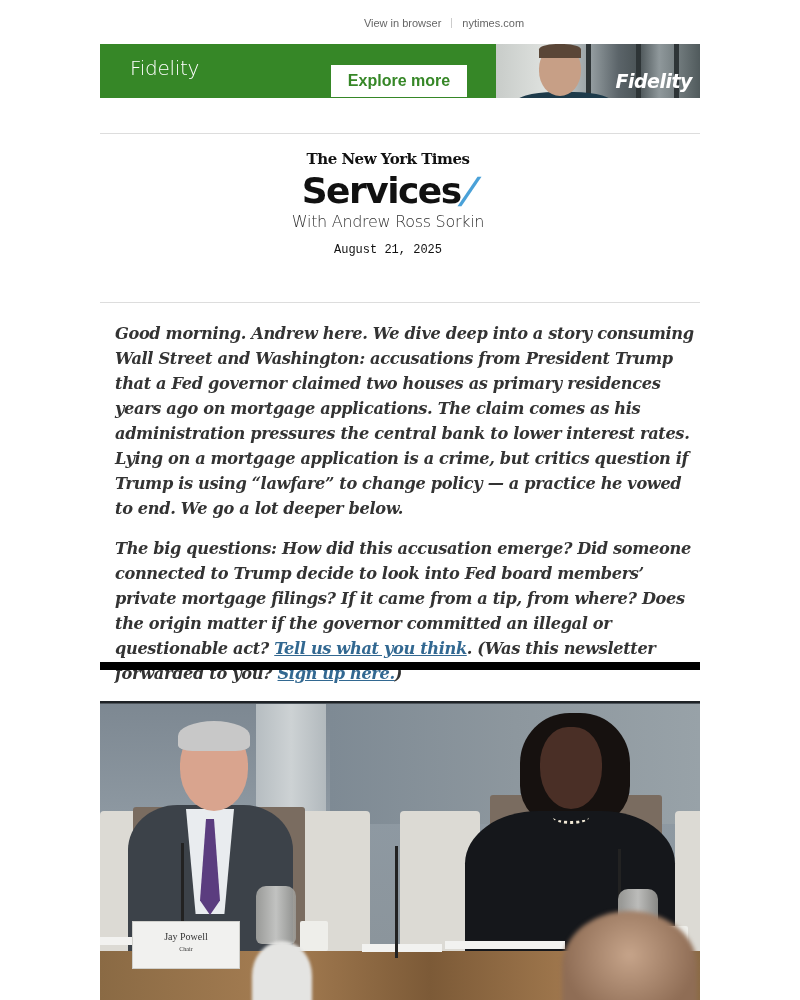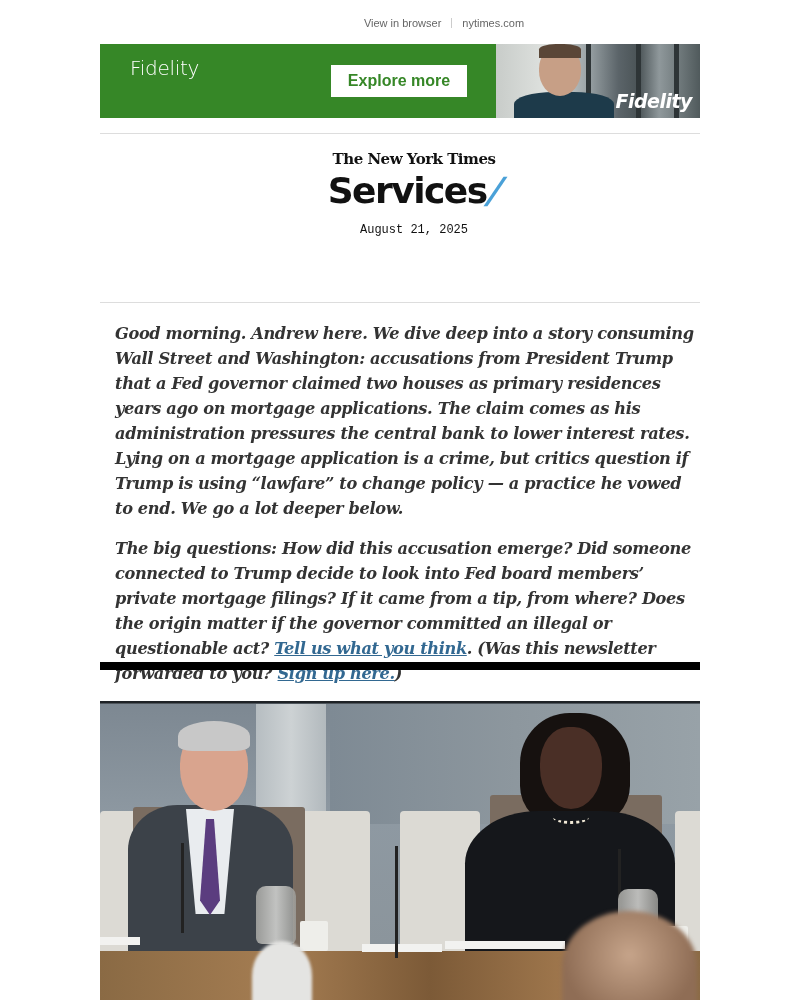--- a/index.html
+++ b/index.html
@@ -2,35 +2,35 @@
 <html><head>
 <meta charset="utf-8">
 <style>
   html, body { margin:0; padding:0; background:#ffffff; }
   body { width:800px; height:1000px; overflow:hidden; position:relative; font-family:"Liberation Sans", sans-serif; }
 
   .topbar { position:absolute; top:17px; left:0; width:800px; text-align:center; font-size:11px; color:#666; font-family:"Liberation Sans", sans-serif;padding-left:44px; }
   .topbar a { color:#666; text-decoration:none; }
   .topbar .sep { display:inline-block; width:1px; height:10px; background:#ccc; margin:0 10px; vertical-align:-1px; }
 
-  .ad { position:absolute; top:44px; left:100px; width:600px; height:74px; background:#368727; overflow:hidden; }
+  .ad { position:absolute; top:44px; left:100px; width:600px; height:54px; background:#368727; overflow:hidden; }
   .ad .ad-text { position:absolute; left:30px; top:12px; color:#fff; font-size:20px; line-height:25px; font-family:"DejaVu Sans", sans-serif; font-weight:300; letter-spacing:-0.3px; }
   .ad .ad-btn { position:absolute; left:231px; top:21px; width:136px; height:32px; background:#fff; color:#368727; font-size:16px; font-weight:bold; text-align:center; line-height:32px; font-family:"Liberation Sans", sans-serif; }
   .ad .ad-photo { position:absolute; left:396px; top:0; width:204px; height:74px;
     background: linear-gradient(90deg, #c8ccc9 0%, #dfe2df 25%, #9aa3a6 45%, #5b6469 60%, #4a5356 70%, #8f989b 80%, #505a5c 100%); }
   .ad .ad-photo .window-bar { position:absolute; top:0; width:5px; height:74px; background:#2e3537; }
   .ad .ad-photo .person-head { position:absolute; left:43px; top:2px; width:42px; height:50px; border-radius:45% 45% 50% 50%; background:#c79f86; }
   .ad .ad-photo .person-hair { position:absolute; left:43px; top:0; width:42px; height:14px; border-radius:40% 40% 0 0; background:#5a4637; }
   .ad .ad-photo .person-body { position:absolute; left:18px; top:48px; width:100px; height:30px; border-radius:40% 40% 0 0; background:#1d3a4a; }
   .ad .ad-logo { position:absolute; right:8px; bottom:6px; color:#fff; font-size:19px; font-style:italic; font-weight:bold; font-family:"DejaVu Sans", sans-serif; letter-spacing:-0.5px; }
 
   .rule-top { position:absolute; top:133px; left:100px; width:600px; height:1px; background:#ddd; }
   .rule-mid { position:absolute; top:302px; left:100px; width:600px; height:1px; background:#ddd; }
 
-  .masthead { position:absolute; top:150px; left:114px; width:600px; text-align:center; }
+  .masthead { position:absolute; top:150px; left:88px; width:600px; text-align:center; }
   .nyt { font-family:"DejaVu Serif", serif; font-weight:bold; font-size:15px; color:#111; letter-spacing:-0.5px; }
   .dealbook { margin-top:3px; font-family:"DejaVu Sans", sans-serif; font-weight:bold; font-size:36px; color:#111; letter-spacing:-1.5px; line-height:40px; }
   .dealbook .slash { color:#4aa1d8; font-style:normal; display:inline-block; transform:skewX(-20deg); margin-left:2px; }
   .byline { font-family:"DejaVu Sans", sans-serif; font-weight:300; font-size:16px; color:#333; margin-top:1px; letter-spacing:-0.3px; }
   .date { font-family:Liberation Mono, monospace; font-size:12px; color:#111; margin-top:12px; }
 
   .body-text { position:absolute; top:321px; left:100px; width:600px; font-family:"DejaVu Serif", serif; font-style:italic; font-size:16.2px; line-height:25px; color:#333; letter-spacing:-0.35px; }
   .body-text p { margin:0 0 15px 15px;font-weight:bold; }
   .body-text a { color:#326891; text-decoration:underline; }
 
@@ -83,20 +83,21 @@
     <div class="person-hair"></div>
   </div>
   <div class="ad-logo">Fidelity</div>
 </div>
 
 <div class="rule-top"></div>
 
 <div class="masthead">
   <div class="nyt">The New York Times</div>
   <div class="dealbook"><span>Services</span><span class="slash">/</span></div>
+  <div class="byline">With Andrew Ross Sorkin</div>
   <div class="date">August 21, 2025</div>
 </div>
 
 <div class="rule-mid"></div>
 
 <div class="body-text">
   <p>Good morning. Andrew here. We dive deep into a story consuming Wall Street and Washington: accusations from President Trump that a Fed governor claimed two houses as primary residences years ago on mortgage applications. The claim comes as his administration pressures the central bank to lower interest rates. Lying on a mortgage application is a crime, but critics question if Trump is using “lawfare” to change policy — a practice he vowed to end. We go a lot deeper below.</p>
   <p><span>The big questions: How did this accusation emerge? Did someone connected to Trump decide to look into Fed board members’ private mortgage filings? If it came from a tip, from where? Does the origin matter if the governor committed an illegal or questionable act? </span><a href="#">Tell us what you think</a><span>. (Was this newsletter forwarded to you? </span><a href="#">Sign up here.</a><span>)</span></p>
 </div>
 
@@ -124,15 +125,19 @@
   <div class="paper" style="left:0;top:236px;width:40px;"></div>
   <div class="paper" style="left:262px;top:243px;width:80px;"></div>
   <div class="paper" style="left:345px;top:240px;width:120px;"></div>
   <div class="mic" style="left:81px;top:142px;height:90px;"></div>
   <div class="mic" style="left:295px;top:145px;height:112px;"></div>
   <div class="mic" style="left:518px;top:148px;height:84px;"></div>
   <div class="bottle" style="left:156px;top:185px;"></div>
   <div class="bottle" style="left:518px;top:188px;"></div>
   <div class="cup" style="left:200px;top:220px;"></div>
   <div class="cup" style="left:560px;top:225px;"></div>
+  <div class="nameplate">
+    <div class="np-name">Jay Powell</div>
+    <div class="np-title">Chair</div>
+  </div>
   <div class="foreground-obj"></div>
   <div class="foreground-head"></div>
 </div>
 
 </body></html>

